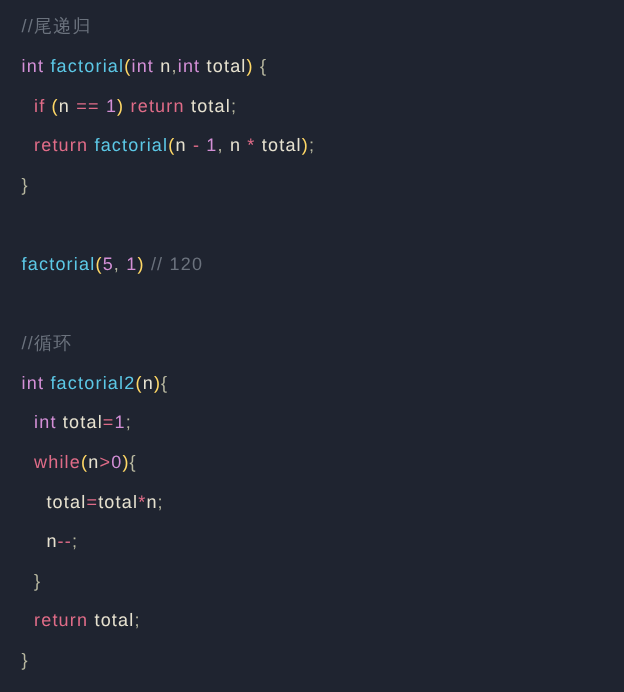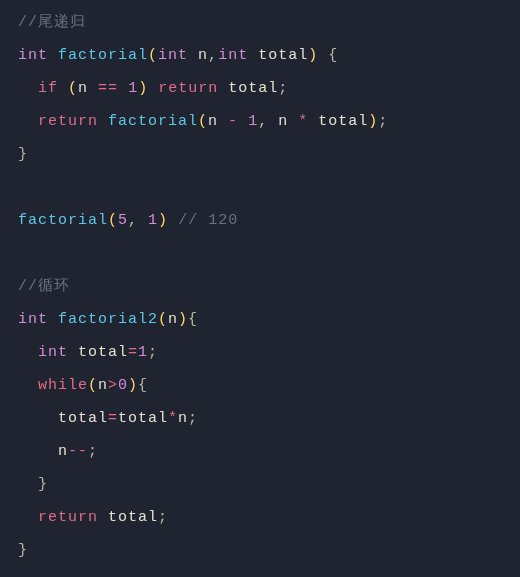--- a/index.html
+++ b/index.html
@@ -9,21 +9,21 @@
     font-size:15px;
     line-height:2.2;
     color:#d4d0c8;
     width:520px;
     height:577px;
     overflow:hidden;
     box-sizing:border-box;
     padding:6px 0 0 18px;
     letter-spacing:1px;
   }
-  pre{margin:0;font-family:Liberation Mono, monospace;white-space:pre}
+  pre{margin:0;font-family:Liberation Sans, sans-serif;white-space:pre}
   .cm{color:#6b727d}      
   .ty{color:#d38fd6}      
   .kw{color:#e06c88}      
   .fn{color:#5cc8e6}      
   .id{color:#e6e1cf}      
   .nu{color:#d38fd6}      
   .op{color:#e06c88}      
   .pn{color:#b8b8a0}      
   .pa{color:#ffd866}      
 </style>

